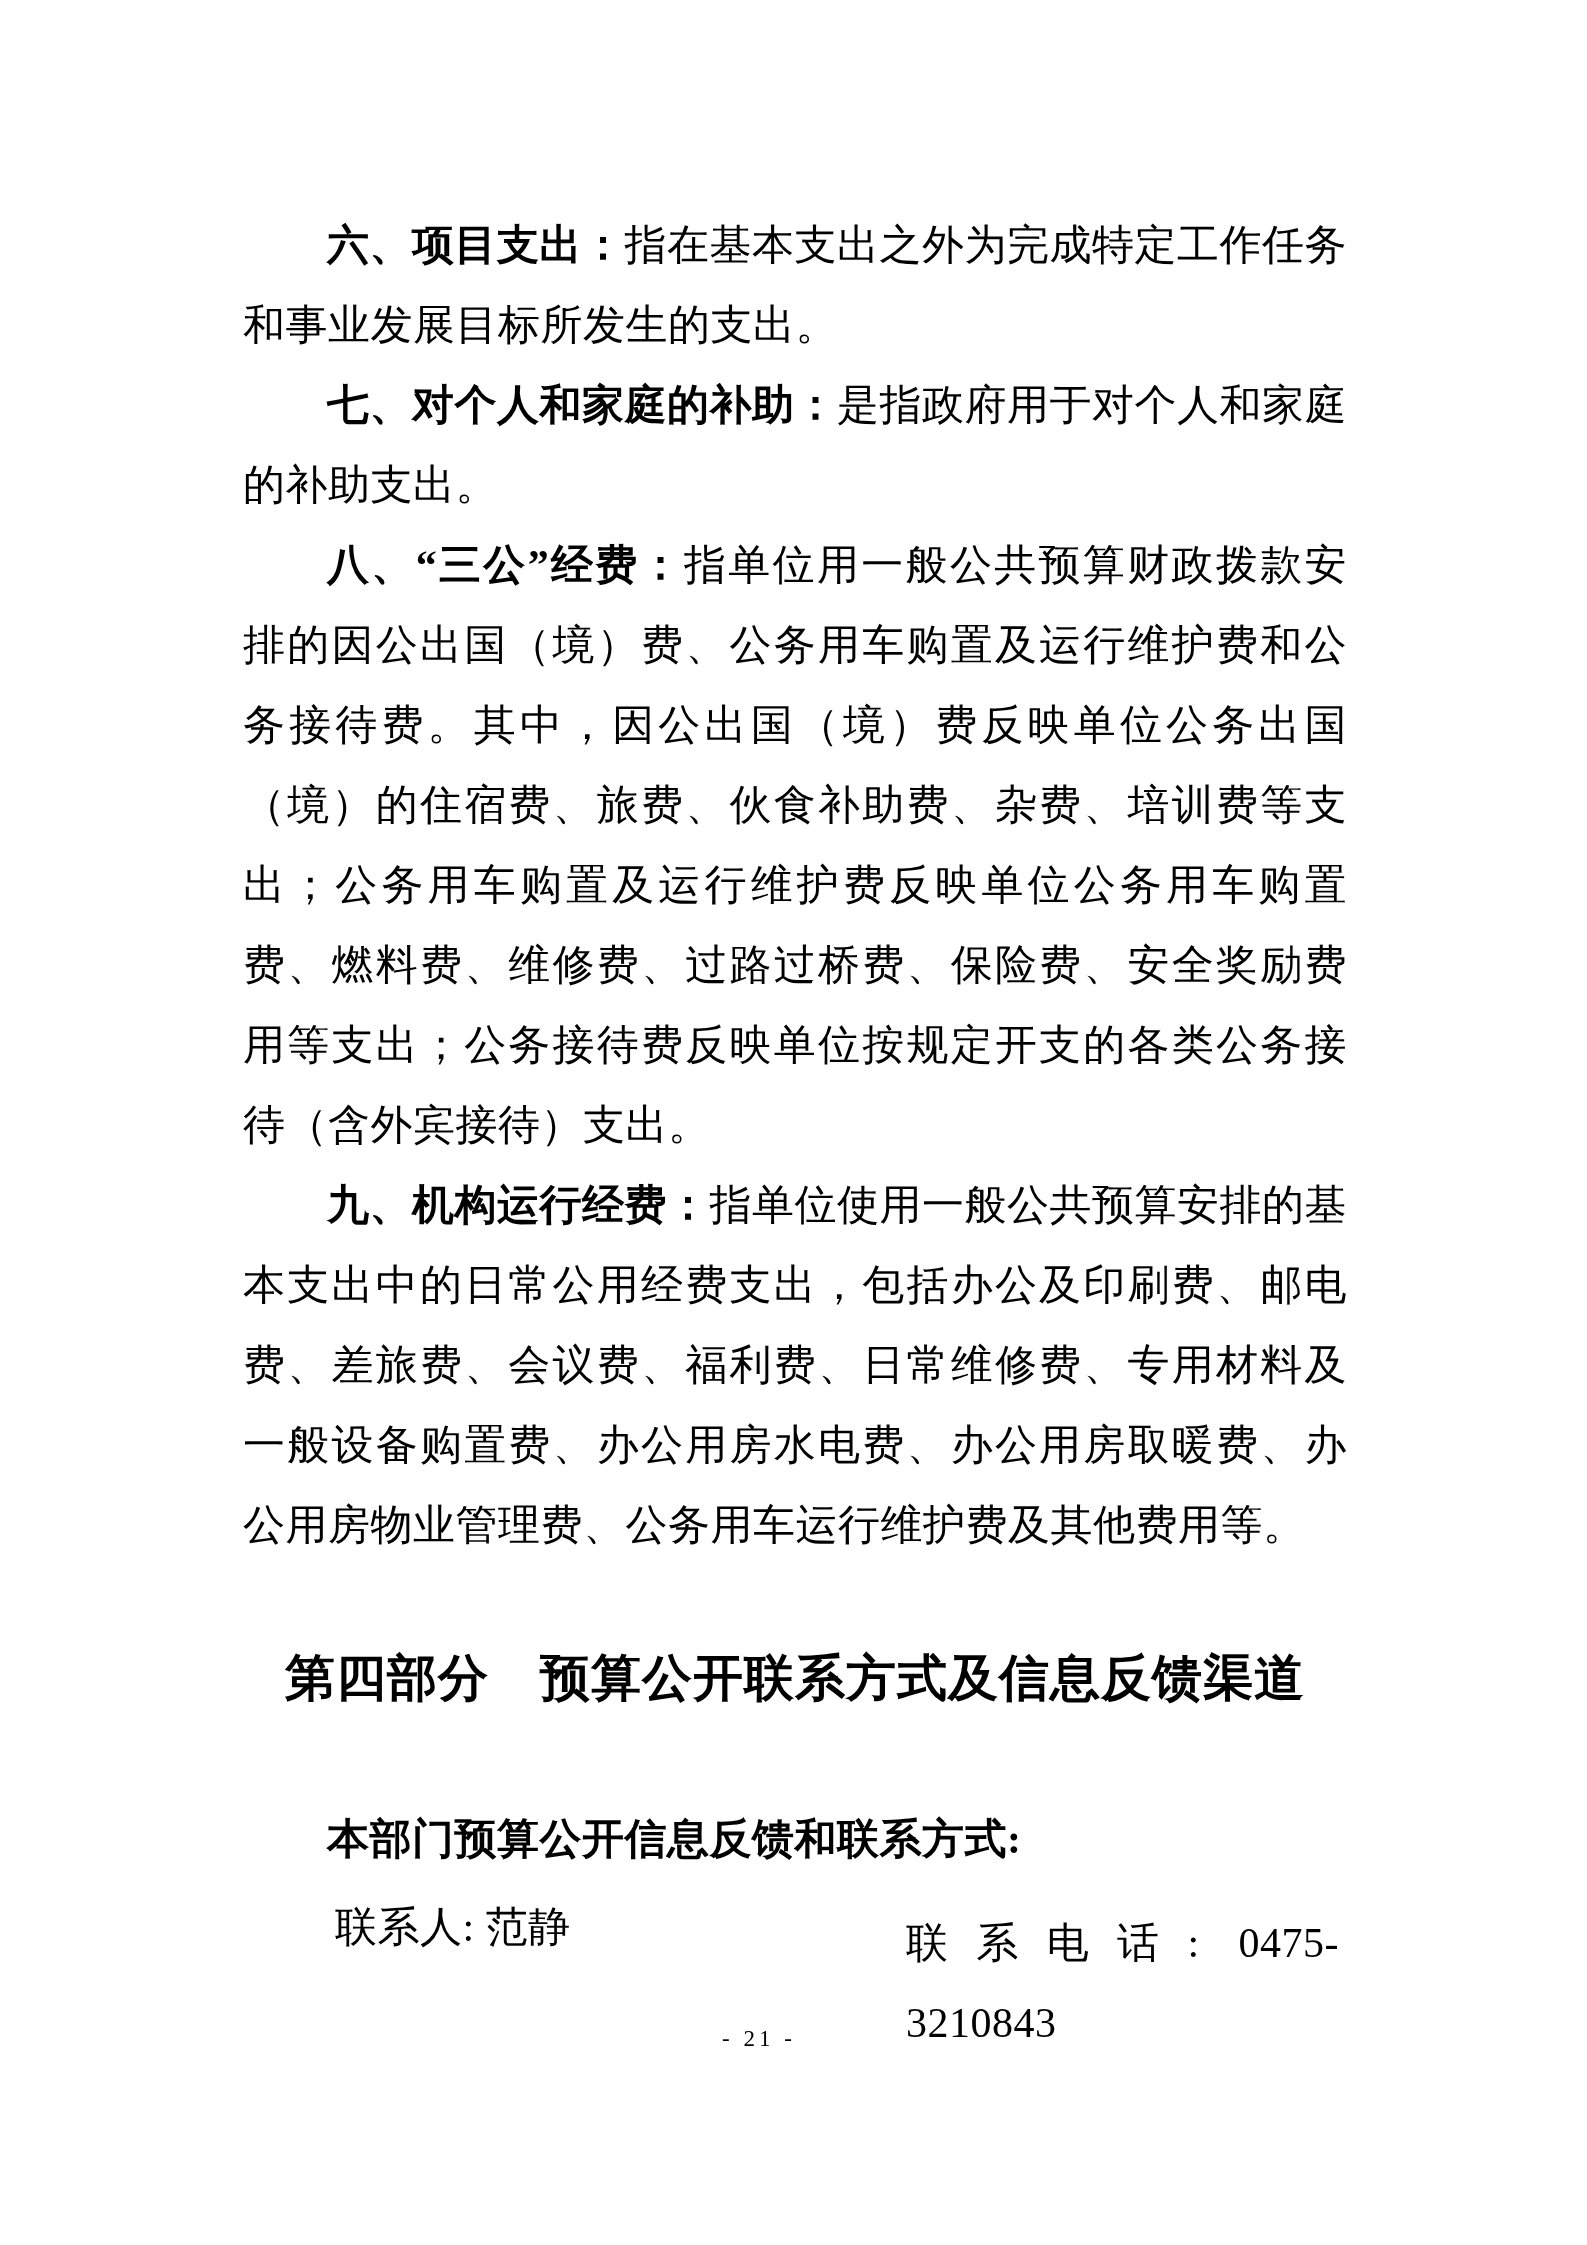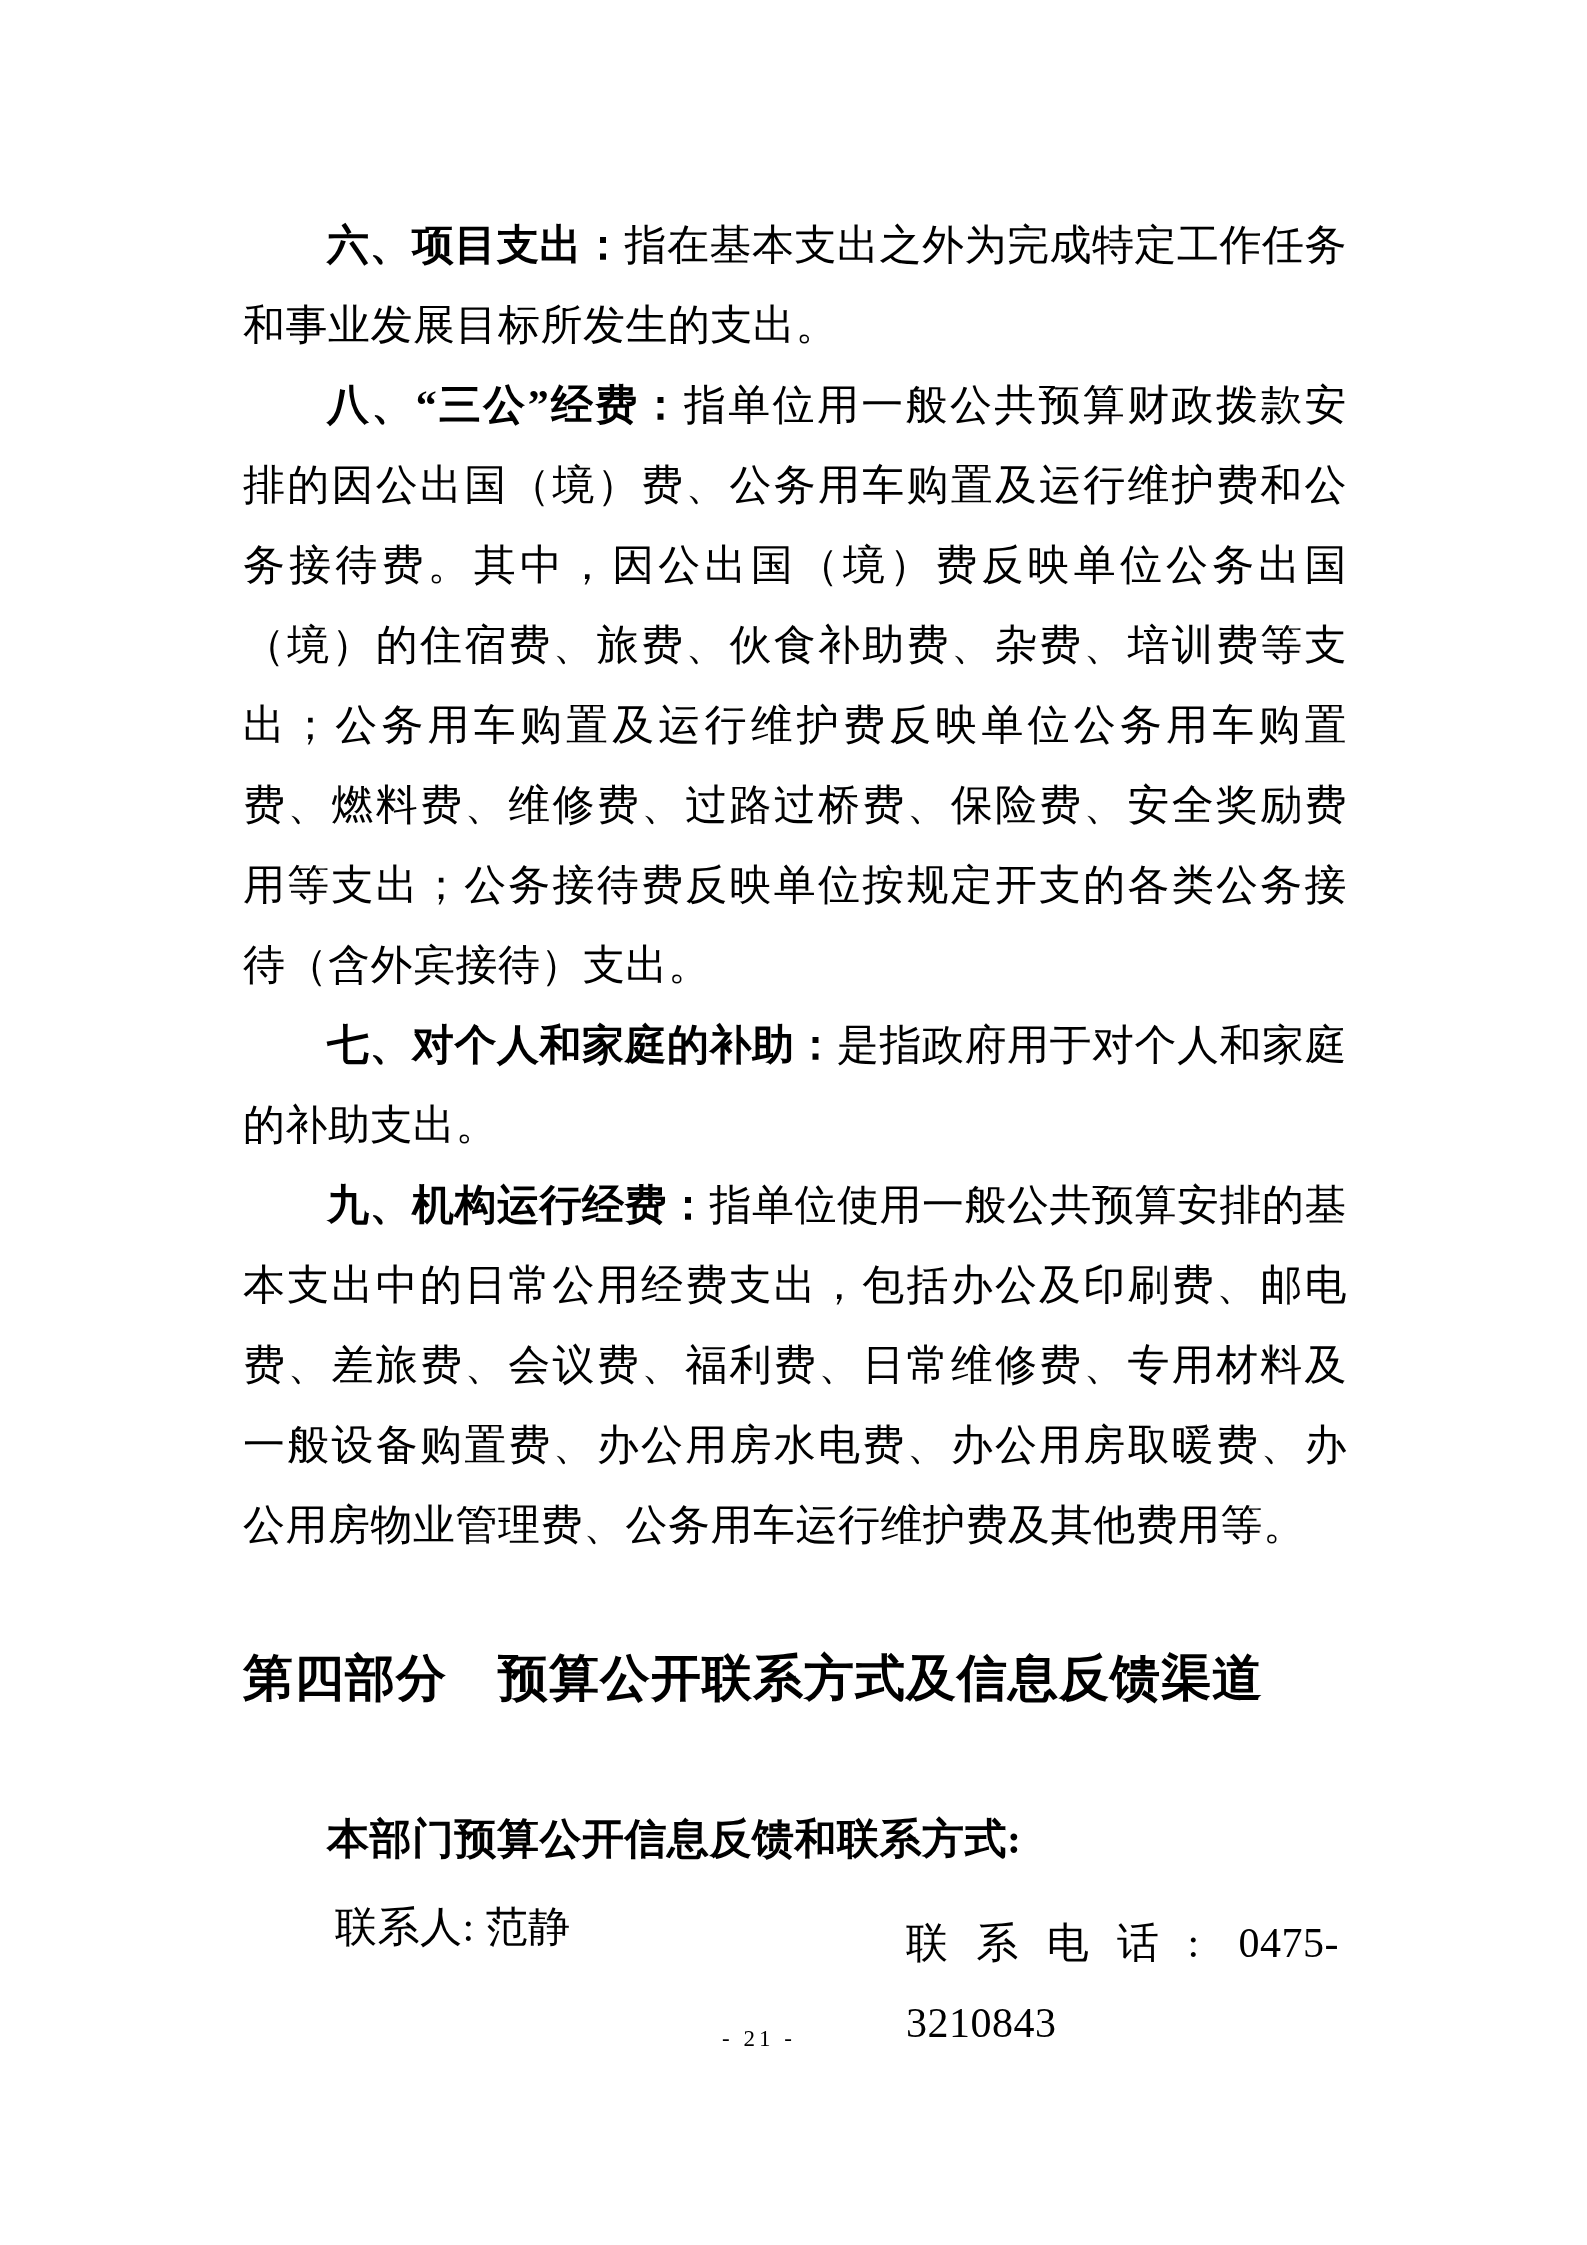--- a/index.html
+++ b/index.html
@@ -37,21 +37,21 @@
       text-align-last: left;
     }
     .para .lead {
       font-weight: 700;
     }
     .section-heading {
       margin: 73px 0 0 0;
       font-size: 50px;
       line-height: 80px;
       font-weight: 700;
-      text-align: left;
+      text-align: center;
       text-indent: 0;
       letter-spacing: 1px;
     }
     .contact-block {
       margin-top: 81px;
       position: relative;
     }
     .contact-intro {
       margin: 0;
       text-indent: 2em;
@@ -78,23 +78,23 @@
     }
   </style>
 </head>
 <body>
 
 <div class="page">
   <div class="content">
 
     <p class="para"><span class="lead">六、项目支出：</span><span>指在基本支出之外为完成特定工作任务和事业发展目标所发生的支出。</span></p>
 
+    <p class="para"><span class="lead">七、对个人和家庭的补助：</span><span>是指政府用于对个人和家庭的补助支出。</span></p>
+
     <p class="para"><span class="lead">八、“三公”经费：</span><span>指单位用一般公共预算财政拨款安排的因公出国（境）费、公务用车购置及运行维护费和公务接待费。其中，因公出国（境）费反映单位公务出国（境）的住宿费、旅费、伙食补助费、杂费、培训费等支出；公务用车购置及运行维护费反映单位公务用车购置费、燃料费、维修费、过路过桥费、保险费、安全奖励费用等支出；公务接待费反映单位按规定开支的各类公务接待（含外宾接待）支出。</span></p>
-
-    <p class="para"><span class="lead">七、对个人和家庭的补助：</span><span>是指政府用于对个人和家庭的补助支出。</span></p>
 
     <p class="para"><span class="lead">九、机构运行经费：</span><span>指单位使用一般公共预算安排的基本支出中的日常公用经费支出，包括办公及印刷费、邮电费、差旅费、会议费、福利费、日常维修费、专用材料及一般设备购置费、办公用房水电费、办公用房取暖费、办公用房物业管理费、公务用车运行维护费及其他费用等。</span></p>
 
     <h1 class="section-heading">第四部分　预算公开联系方式及信息反馈渠道</h1>
 
     <div class="contact-block">
       <p class="contact-intro">本部门预算公开信息反馈和联系方式:</p>
       <p class="contact-row"><span>联系人: 范静</span><span class="contact-phone">联系电话: 0475-3210843</span></p>
     </div>
 

